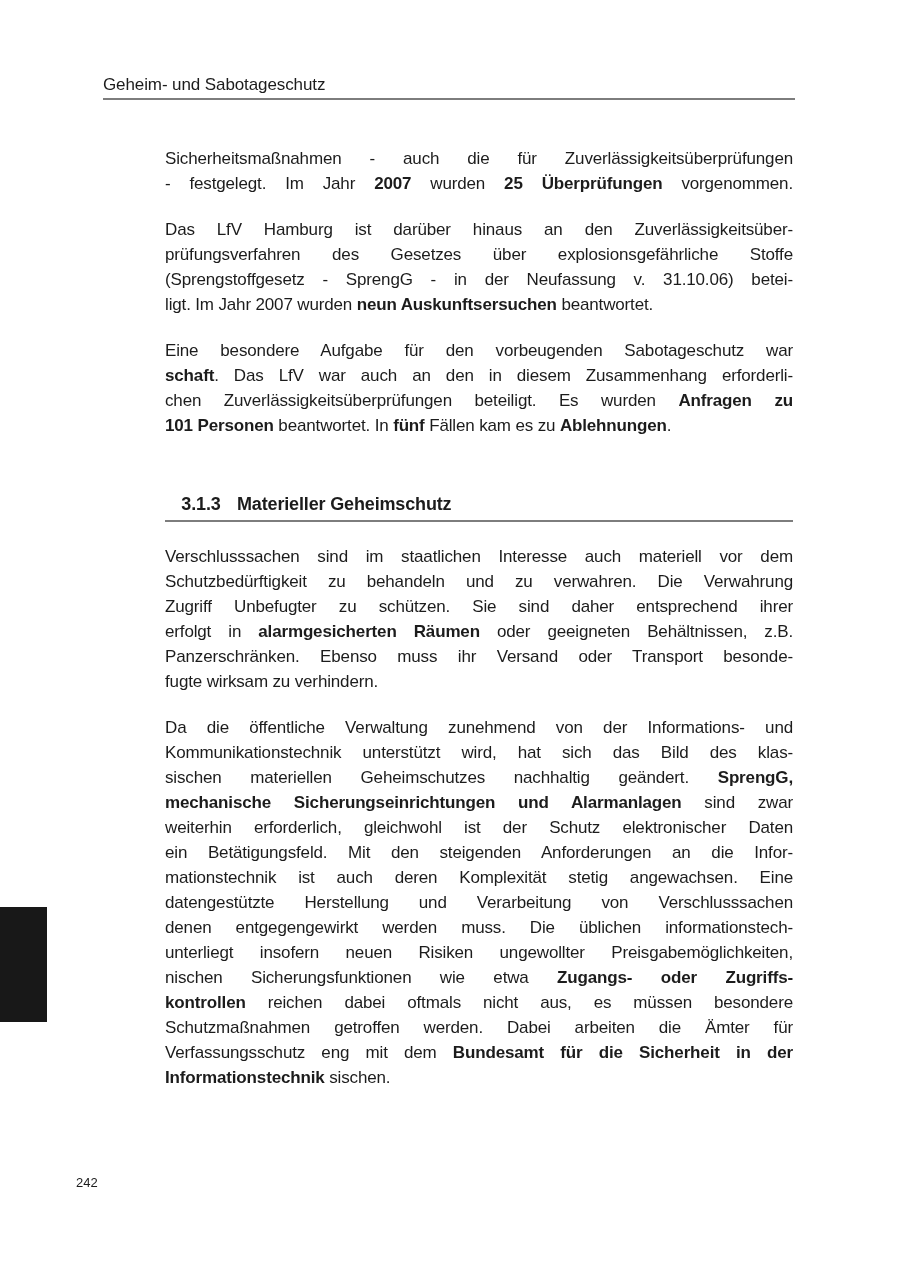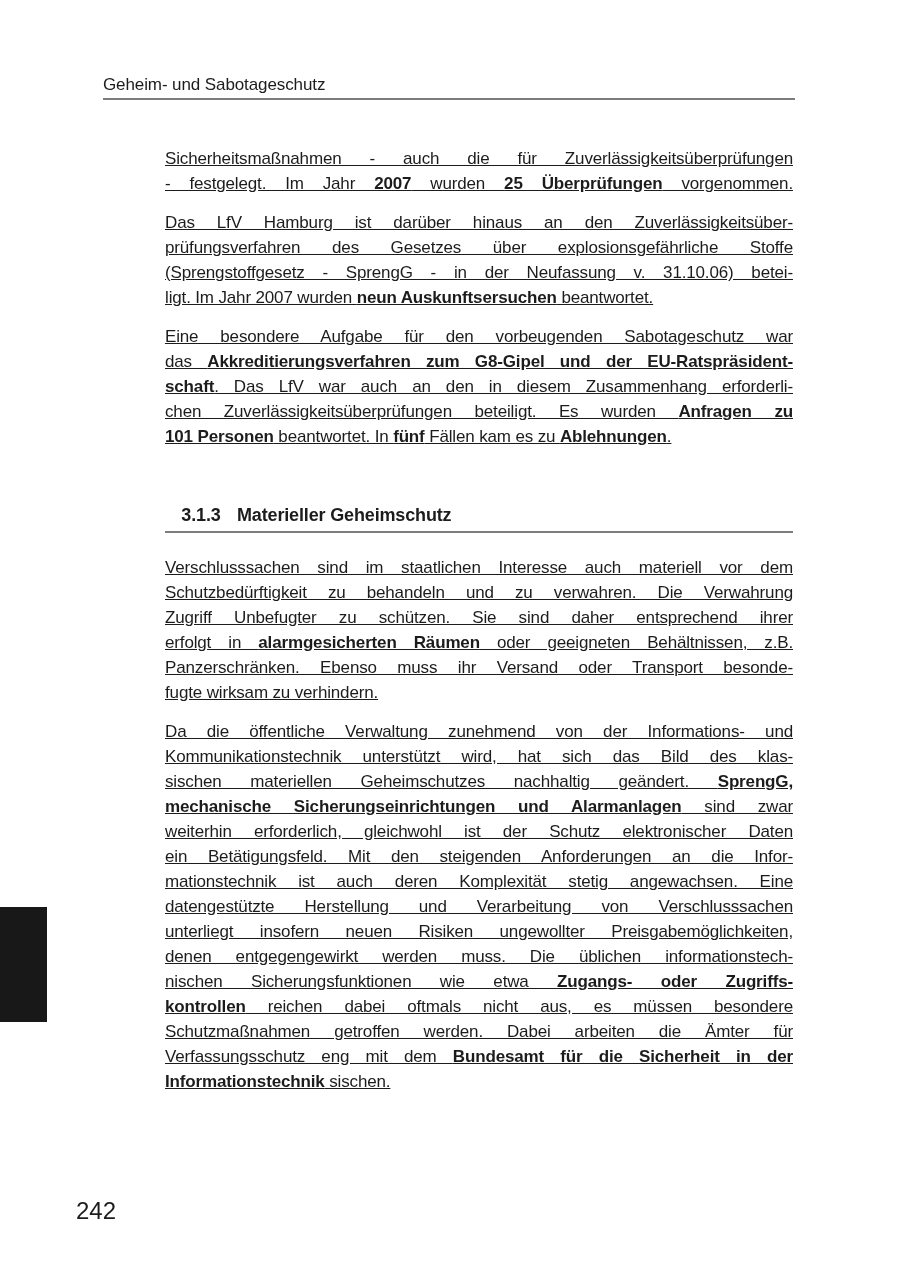--- a/index.html
+++ b/index.html
@@ -25,39 +25,39 @@
     letter-spacing:-0.1px;
     padding-bottom:3px;
     border-bottom:2px solid var(--rule-color);
   }
   .body{
     position:absolute;left:165px;top:146px;width:628px;
     font-size:17px;line-height:25px;
     letter-spacing:-0.15px;
   }
   .para{margin:0;}
-  .para + .para{margin-top:14px;}
-  .line{height:25px;text-align:left;text-decoration:underline;}
+  .para + .para{margin-top:21px;}
+  .line{height:25px;text-align:left;}
   .line.just{text-align:justify;text-align-last:justify;}
   .b{font-weight:700;text-align:right;}
   .section-heading{
     margin:54px 0 22px 0;
     font-size:18px;font-weight:700;
     line-height:25px;
     padding-bottom:3px;
     border-bottom:2px solid var(--rule-color);
   }
   .sh-number{display:inline-block;width:72px;text-align:center;}
   .thumb-tab{
     position:absolute;left:0;top:907px;width:47px;height:115px;
     background:var(--tab-color);
   }
   .page-number{
     position:absolute;left:76px;top:1172px;
-    font-size:24px;line-height:22px;margin-top:28px;
+    font-size:13px;line-height:22px;
   }
 </style>
 </head>
 <body>
 
 <div class="page">
 
   <div class="running-header">
     <span>Geheim- und Sabotageschutz</span>
   </div>
@@ -69,21 +69,20 @@
           <div class="line just"><span>- festgelegt. Im Jahr </span><span class="b">2007</span><span> wurden </span><span class="b">25 Überprüfungen</span><span> vorgenommen.</span></div>
         </div>
         <div class="para">
           <div class="line just"><span>Das LfV Hamburg ist darüber hinaus an den Zuverlässigkeitsüber-</span></div>
           <div class="line just"><span>prüfungsverfahren des Gesetzes über explosionsgefährliche Stoffe</span></div>
           <div class="line just"><span>(Sprengstoffgesetz - SprengG - in der Neufassung v. 31.10.06) betei-</span></div>
           <div class="line"><span>ligt. Im Jahr 2007 wurden </span><span class="b">neun Auskunftsersuchen</span><span> beantwortet.</span></div>
         </div>
         <div class="para">
           <div class="line just"><span>Eine besondere Aufgabe für den vorbeugenden Sabotageschutz war</span></div>
-          <div class="line just"><span>das </span><span class="b">Akkreditierungsverfahren zum G8-Gipel und der EU-Ratspräsident-</span></div>
           <div class="line just"><span class="b">schaft</span><span>. Das LfV war auch an den in diesem Zusammenhang erforderli-</span></div>
           <div class="line just"><span>chen Zuverlässigkeitsüberprüfungen beteiligt. Es wurden </span><span class="b">Anfragen zu</span></div>
           <div class="line"><span class="b">101 Personen</span><span> beantwortet. In </span><span class="b">fünf</span><span> Fällen kam es zu </span><span class="b">Ablehnungen</span><span>.</span></div>
         </div>
       </div>
 
     <h2 class="section-heading">
       <span class="sh-number">3.1.3</span><span class="sh-title">Materieller Geheimschutz</span>
     </h2>
 
@@ -98,22 +97,22 @@
         </div>
         <div class="para">
           <div class="line just"><span>Da die öffentliche Verwaltung zunehmend von der Informations- und</span></div>
           <div class="line just"><span>Kommunikationstechnik unterstützt wird, hat sich das Bild des klas-</span></div>
           <div class="line just"><span>sischen materiellen Geheimschutzes nachhaltig geändert. </span><span class="b">SprengG,</span></div>
           <div class="line just"><span class="b">mechanische Sicherungseinrichtungen und Alarmanlagen</span><span> sind zwar</span></div>
           <div class="line just"><span>weiterhin erforderlich, gleichwohl ist der Schutz elektronischer Daten</span></div>
           <div class="line just"><span>ein Betätigungsfeld. Mit den steigenden Anforderungen an die Infor-</span></div>
           <div class="line just"><span>mationstechnik ist auch deren Komplexität stetig angewachsen. Eine</span></div>
           <div class="line just"><span>datengestützte Herstellung und Verarbeitung von Verschlusssachen</span></div>
+          <div class="line just"><span>denen entgegengewirkt werden muss. Die üblichen informationstech-</span></div>
           <div class="line just"><span>unterliegt insofern neuen Risiken ungewollter Preisgabemöglichkeiten,</span></div>
-          <div class="line just"><span>denen entgegengewirkt werden muss. Die üblichen informationstech-</span></div>
           <div class="line just"><span>nischen Sicherungsfunktionen wie etwa </span><span class="b">Zugangs- oder Zugriffs-</span></div>
           <div class="line just"><span class="b">kontrollen</span><span> reichen dabei oftmals nicht aus, es müssen besondere</span></div>
           <div class="line just"><span>Schutzmaßnahmen getroffen werden. Dabei arbeiten die Ämter für</span></div>
           <div class="line just"><span>Verfassungsschutz eng mit dem </span><span class="b">Bundesamt für die Sicherheit in der</span></div>
           <div class="line"><span class="b">Informationstechnik</span><span> sischen.</span></div>
         </div>
       </div>
   </main>
 
   <div class="thumb-tab"></div>

